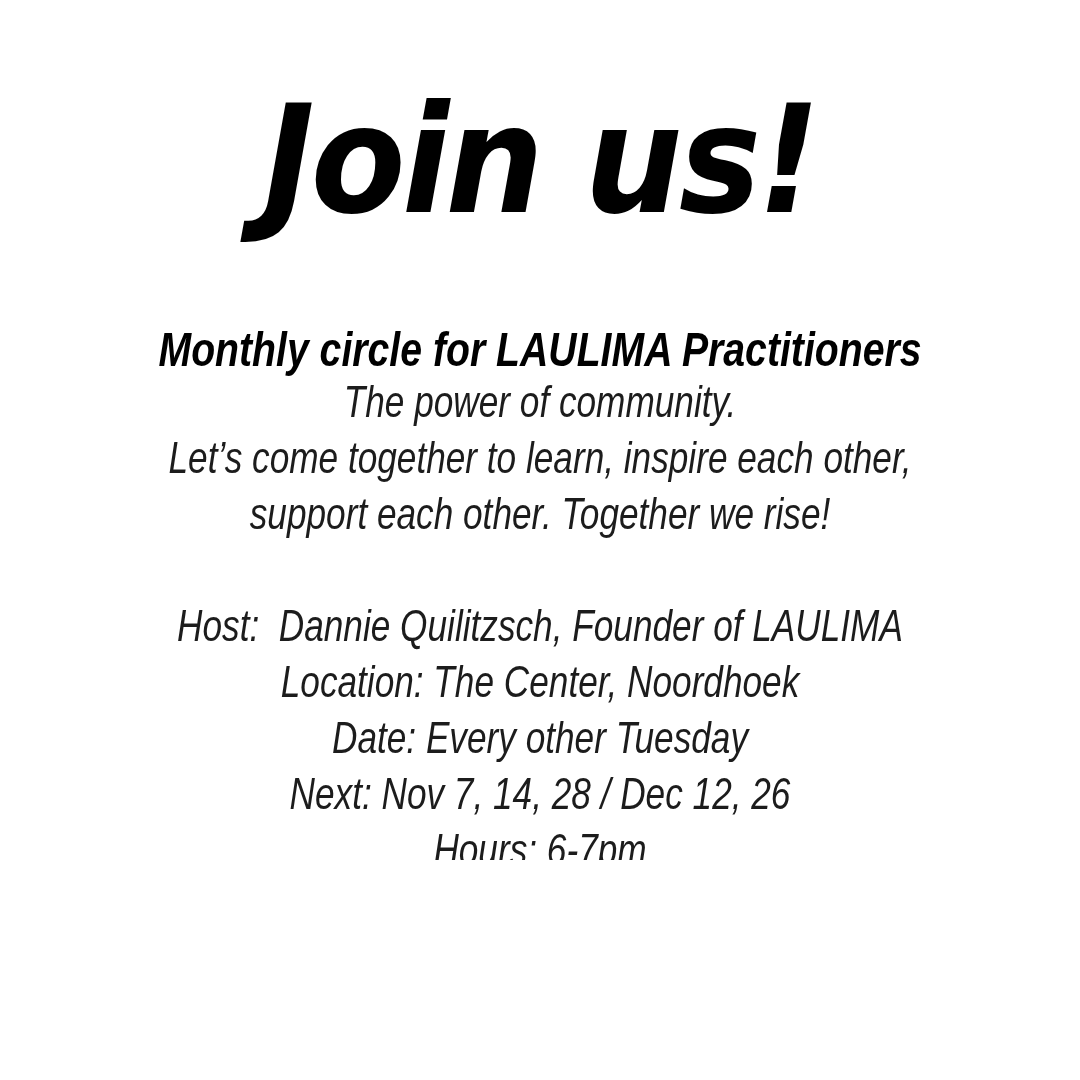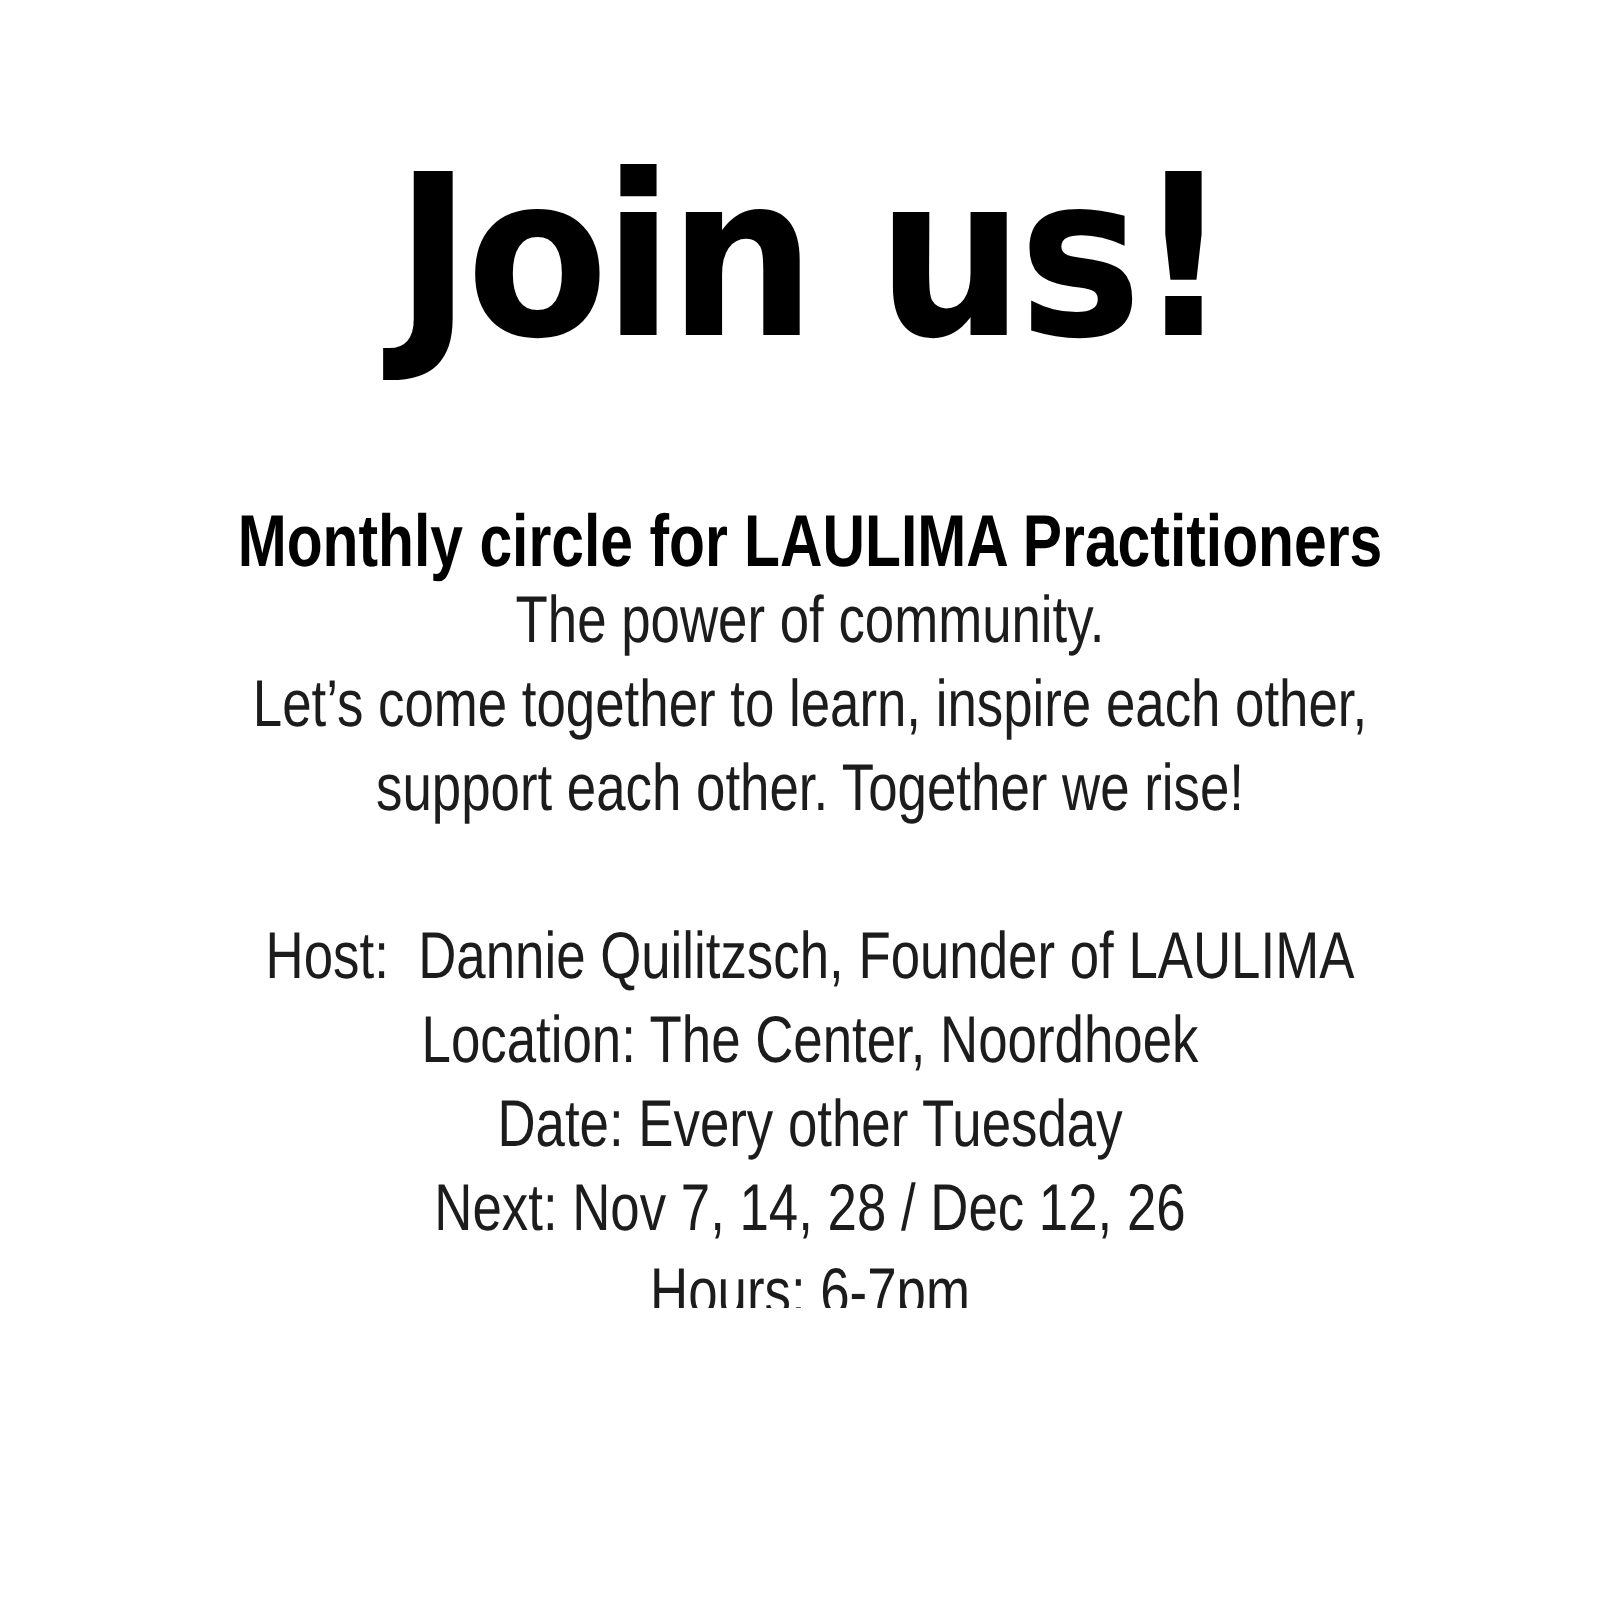--- a/index.html
+++ b/index.html
@@ -6,24 +6,25 @@
     --background: #ffffff;
     --heading: #000000;
     --body: #1c1c1c;
   }
   * { margin: 0; padding: 0; box-sizing: border-box; }
   html, body { background: var(--background); }
   .poster {
     position: relative;
     width: 1080px;
     height: 860px;
-    margin: 12px auto;
+    margin: 0 auto;
     background: var(--background);
     overflow: hidden;
     font-family: "Liberation Sans", sans-serif;
+    font-style: italic;
   }
   .headline {
     position: absolute;
     top: 78px;
     left: 0;
     width: 100%;
     text-align: center;
     font-family: "DejaVu Sans", sans-serif;
     font-weight: bold;
     font-size: 150px;

